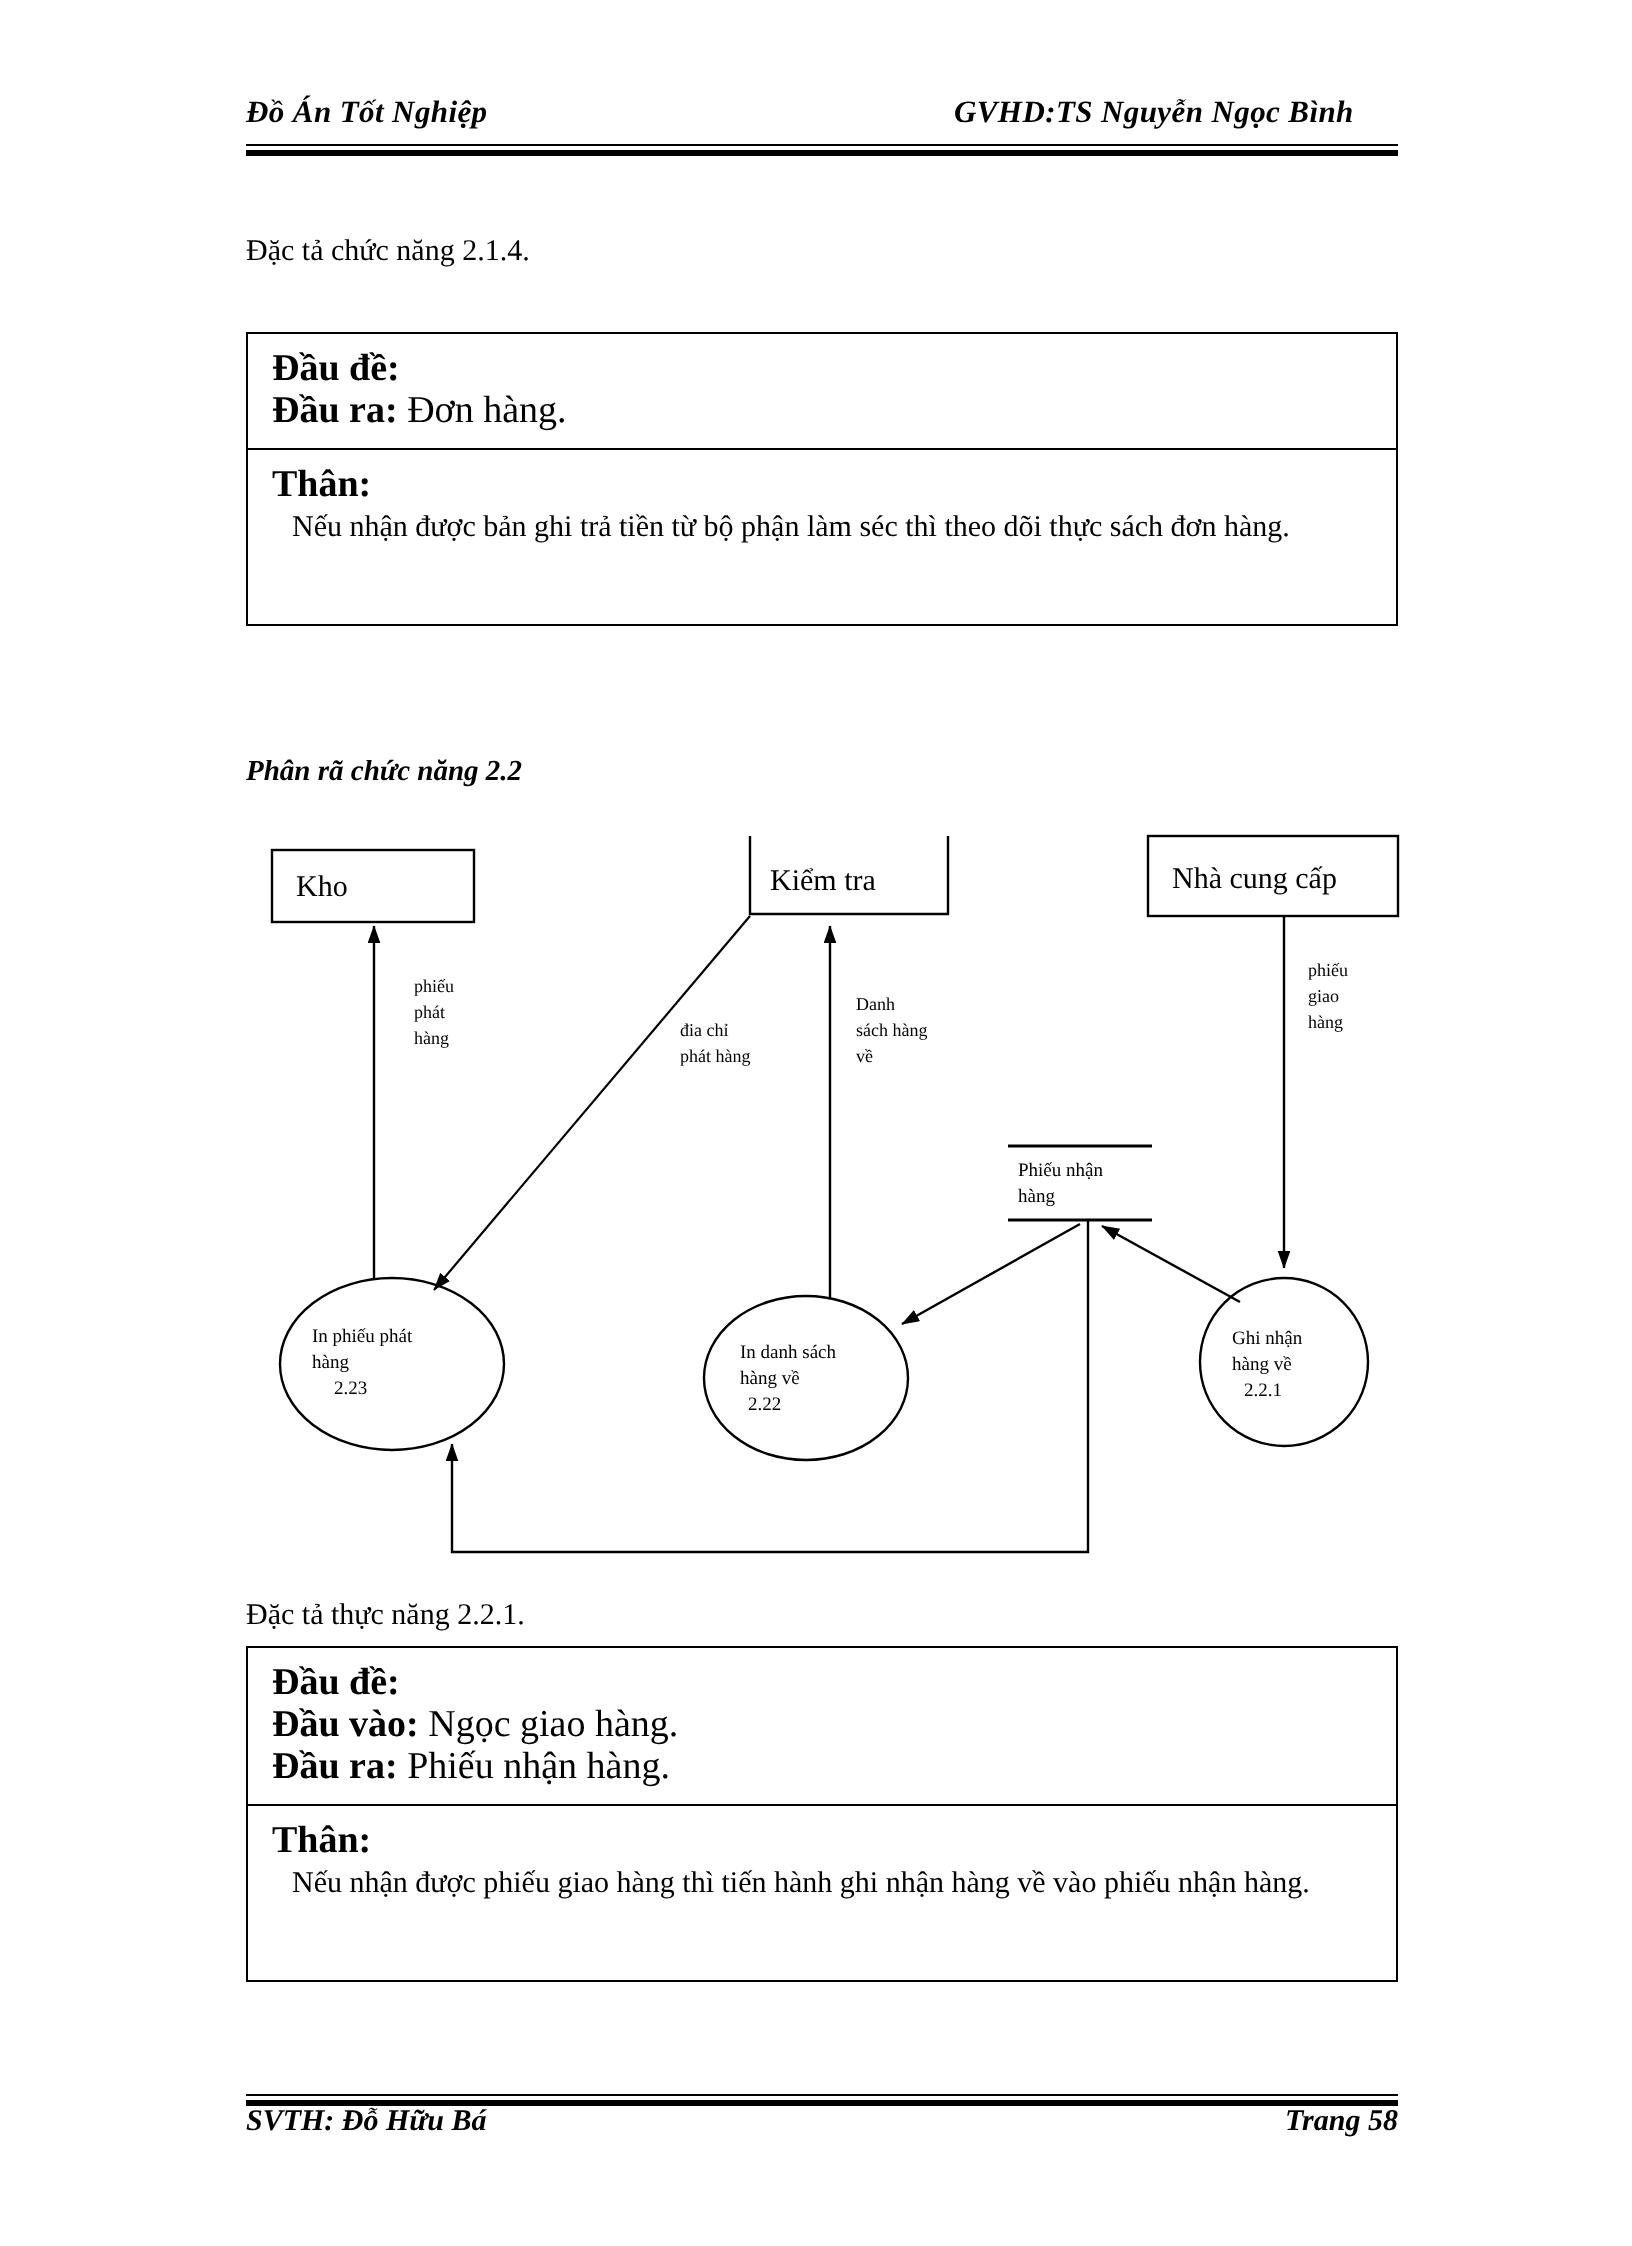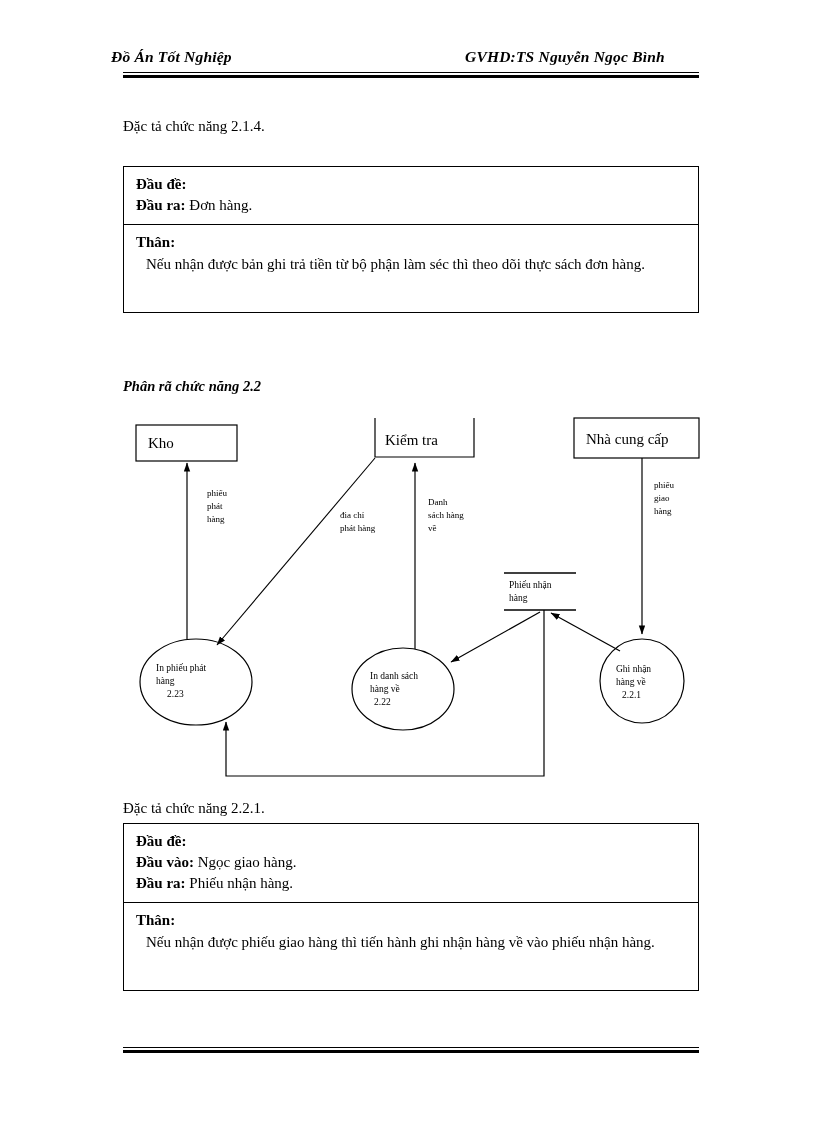--- a/index.html
+++ b/index.html
@@ -7,21 +7,21 @@
     width:816px; height:1123px;
     font-family:"Liberation Serif", serif;
     color:#000;
     position:relative;
     overflow:hidden;
   }
   .page { position:absolute; left:0; top:0; width:816px; height:1123px; }
 
   
   .header {
-    position:absolute; left:111px; top:48px; width:576px; height:22px;
+    position:absolute; left:123px; top:48px; width:576px; height:22px;
   }
   .header .h-left, .header .h-right {
     position:absolute; top:0;
     font-style:italic; font-weight:bold; font-size:15.5px;
     letter-spacing:0.2px; white-space:nowrap;
   }
   .header .h-left  { left:0px; }
   .header .h-right { left:318px;margin-left:36px; }
   .rule-double {
     position:absolute; left:123px; width:576px;
@@ -48,21 +48,21 @@
   .spec {
     position:absolute; left:123px; width:576px;
     border:1px solid #000;
     box-sizing:border-box;
   }
   #spec-214 { top:166px; }
   #spec-221 { top:823px; }
   .spec .sec-head, .spec .sec-body { padding:7px 0 8px 12px; }
   .spec .sec-body { border-top:1px solid #000; min-height:72px; }
   .spec .line {
-    font-size:15px; line-height:21px; white-space:nowrap;
+    font-size:19px; line-height:21px; white-space:nowrap;
   }
   .spec .line b { font-weight:bold; }
   .spec .para {
     font-size:15px; line-height:22px;
     padding-right:14px;
     text-align:justify;
   }
   .spec .para .indent { padding-left:10px; }
 
   
@@ -211,21 +211,21 @@
       <g>
         <line x1="540" y1="212" x2="451" y2="262" stroke="#000" stroke-width="1.2" marker-end="url(#ah)"></line>
       </g>
 
       <g>
         <path d="M544,210 L544,376 L226,376 L226,322" fill="none" stroke="#000" stroke-width="1.2" marker-end="url(#ah)"></path>
       </g>
     </svg>
   </div>
 
-  <div class="caption" id="cap-221">Đặc tả chức năng 2.2.1.</div>
+  <div class="caption" id="cap-221">Đặc tả thực năng 2.2.1.</div>
 
   <div class="spec" id="spec-221">
     <div class="sec-head">
       <div class="line">
         <b>Đầu đề:</b>
       </div>
       <div class="line">
         <b>Đầu vào:</b>
         <span>Ngọc giao hàng.</span>
       </div>
@@ -242,14 +242,18 @@
         <span class="indent">Nếu nhận được phiếu giao hàng  thì tiến hành ghi nhận hàng về  vào  phiếu nhận hàng.</span>
       </div>
     </div>
   </div>
 
   <div class="rule-double" id="footer-rule">
     <div class="thin"></div>
     <div class="gap"></div>
     <div class="thick"></div>
   </div>
+  <div class="footer">
+    <div class="f-left">SVTH: Đỗ Hữu Bá</div>
+    <div class="f-right">Trang 58</div>
+  </div>
 
 </div>
 
 </body></html>

